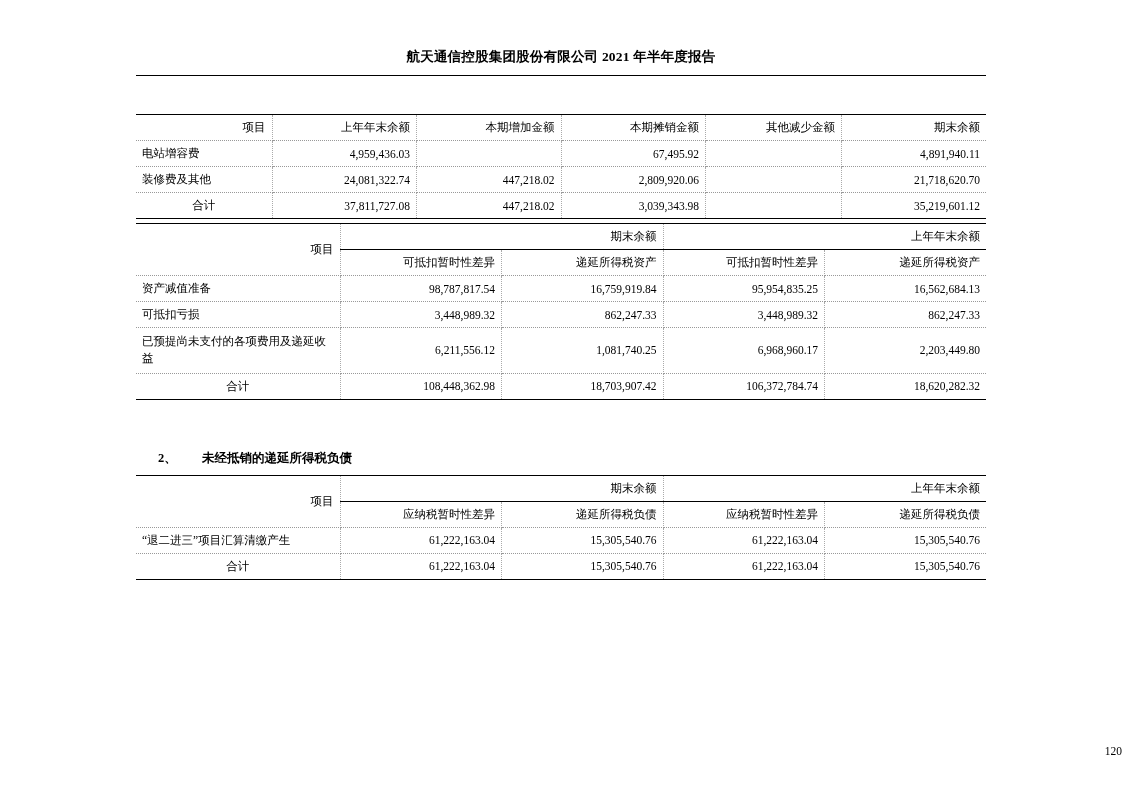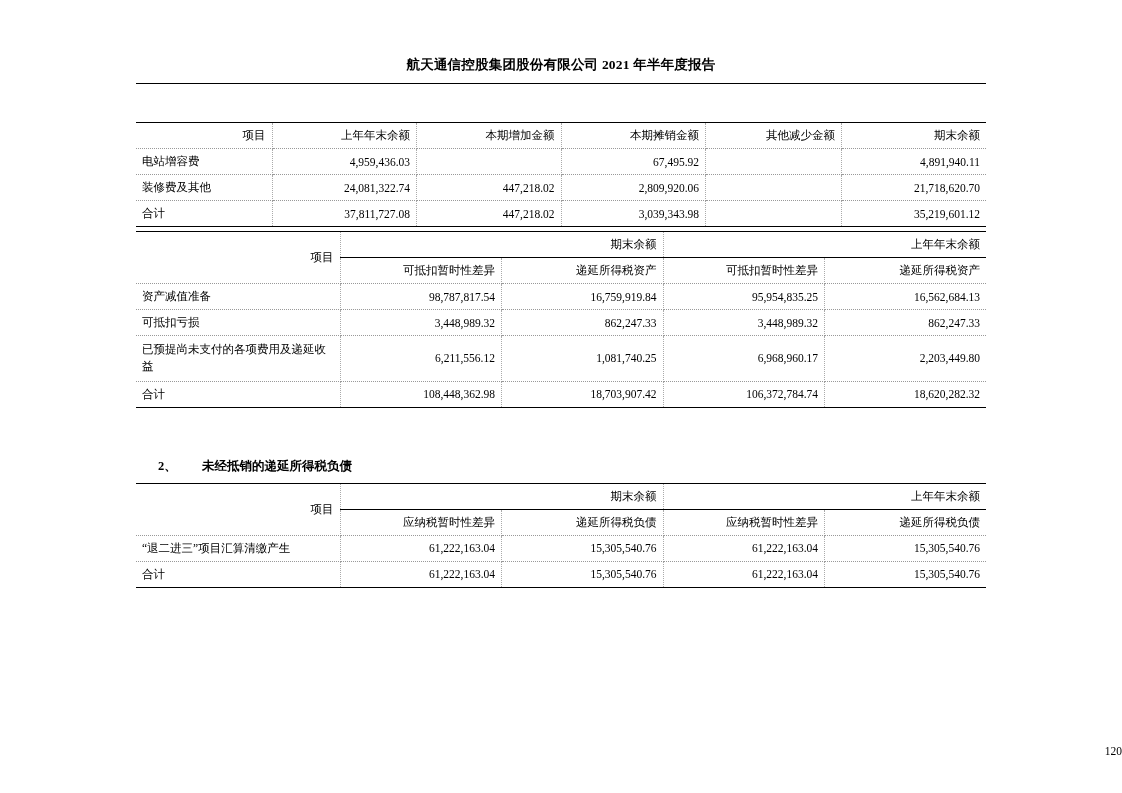--- a/index.html
+++ b/index.html
@@ -13,21 +13,21 @@
     font-family: "Liberation Serif", "DejaVu Serif", serif;
     color: #000000;
     position: relative;
     overflow: hidden;
   }
   .page {
     position: relative;
     width: 1122px;
     height: 793px;
     box-sizing: border-box;
-    padding: 8px 136px;
+    padding: 0 136px;
   }
   
   .doc-header {
     padding-top: 48px;
     text-align: center;
     font-size: 13.5px;
     font-weight: bold;
     letter-spacing: 0.2px;
   }
   .header-rule {
@@ -55,21 +55,21 @@
     border-top: 1.2px solid #000;
     border-bottom: 1px dotted #999;
   }
   table.fin tr.last td {
     border-bottom: 1.2px solid #000;
   }
   table.fin tr.head-top td {
     border-top: 1.2px solid #000;
   }
   .num { text-align: right; padding-right: 10px; }
-  .ctr { text-align: left; }
+  .ctr { text-align: center; }
   .lft { text-align: left; padding-left: 10px; }
   
   table.fin td.col-sep { border-right: 1px dotted #aaa; }
 
   .block-1 { margin-top: 38px; }
 
   
   h2.sec {
     font-size: 13px;
     font-weight: bold;

